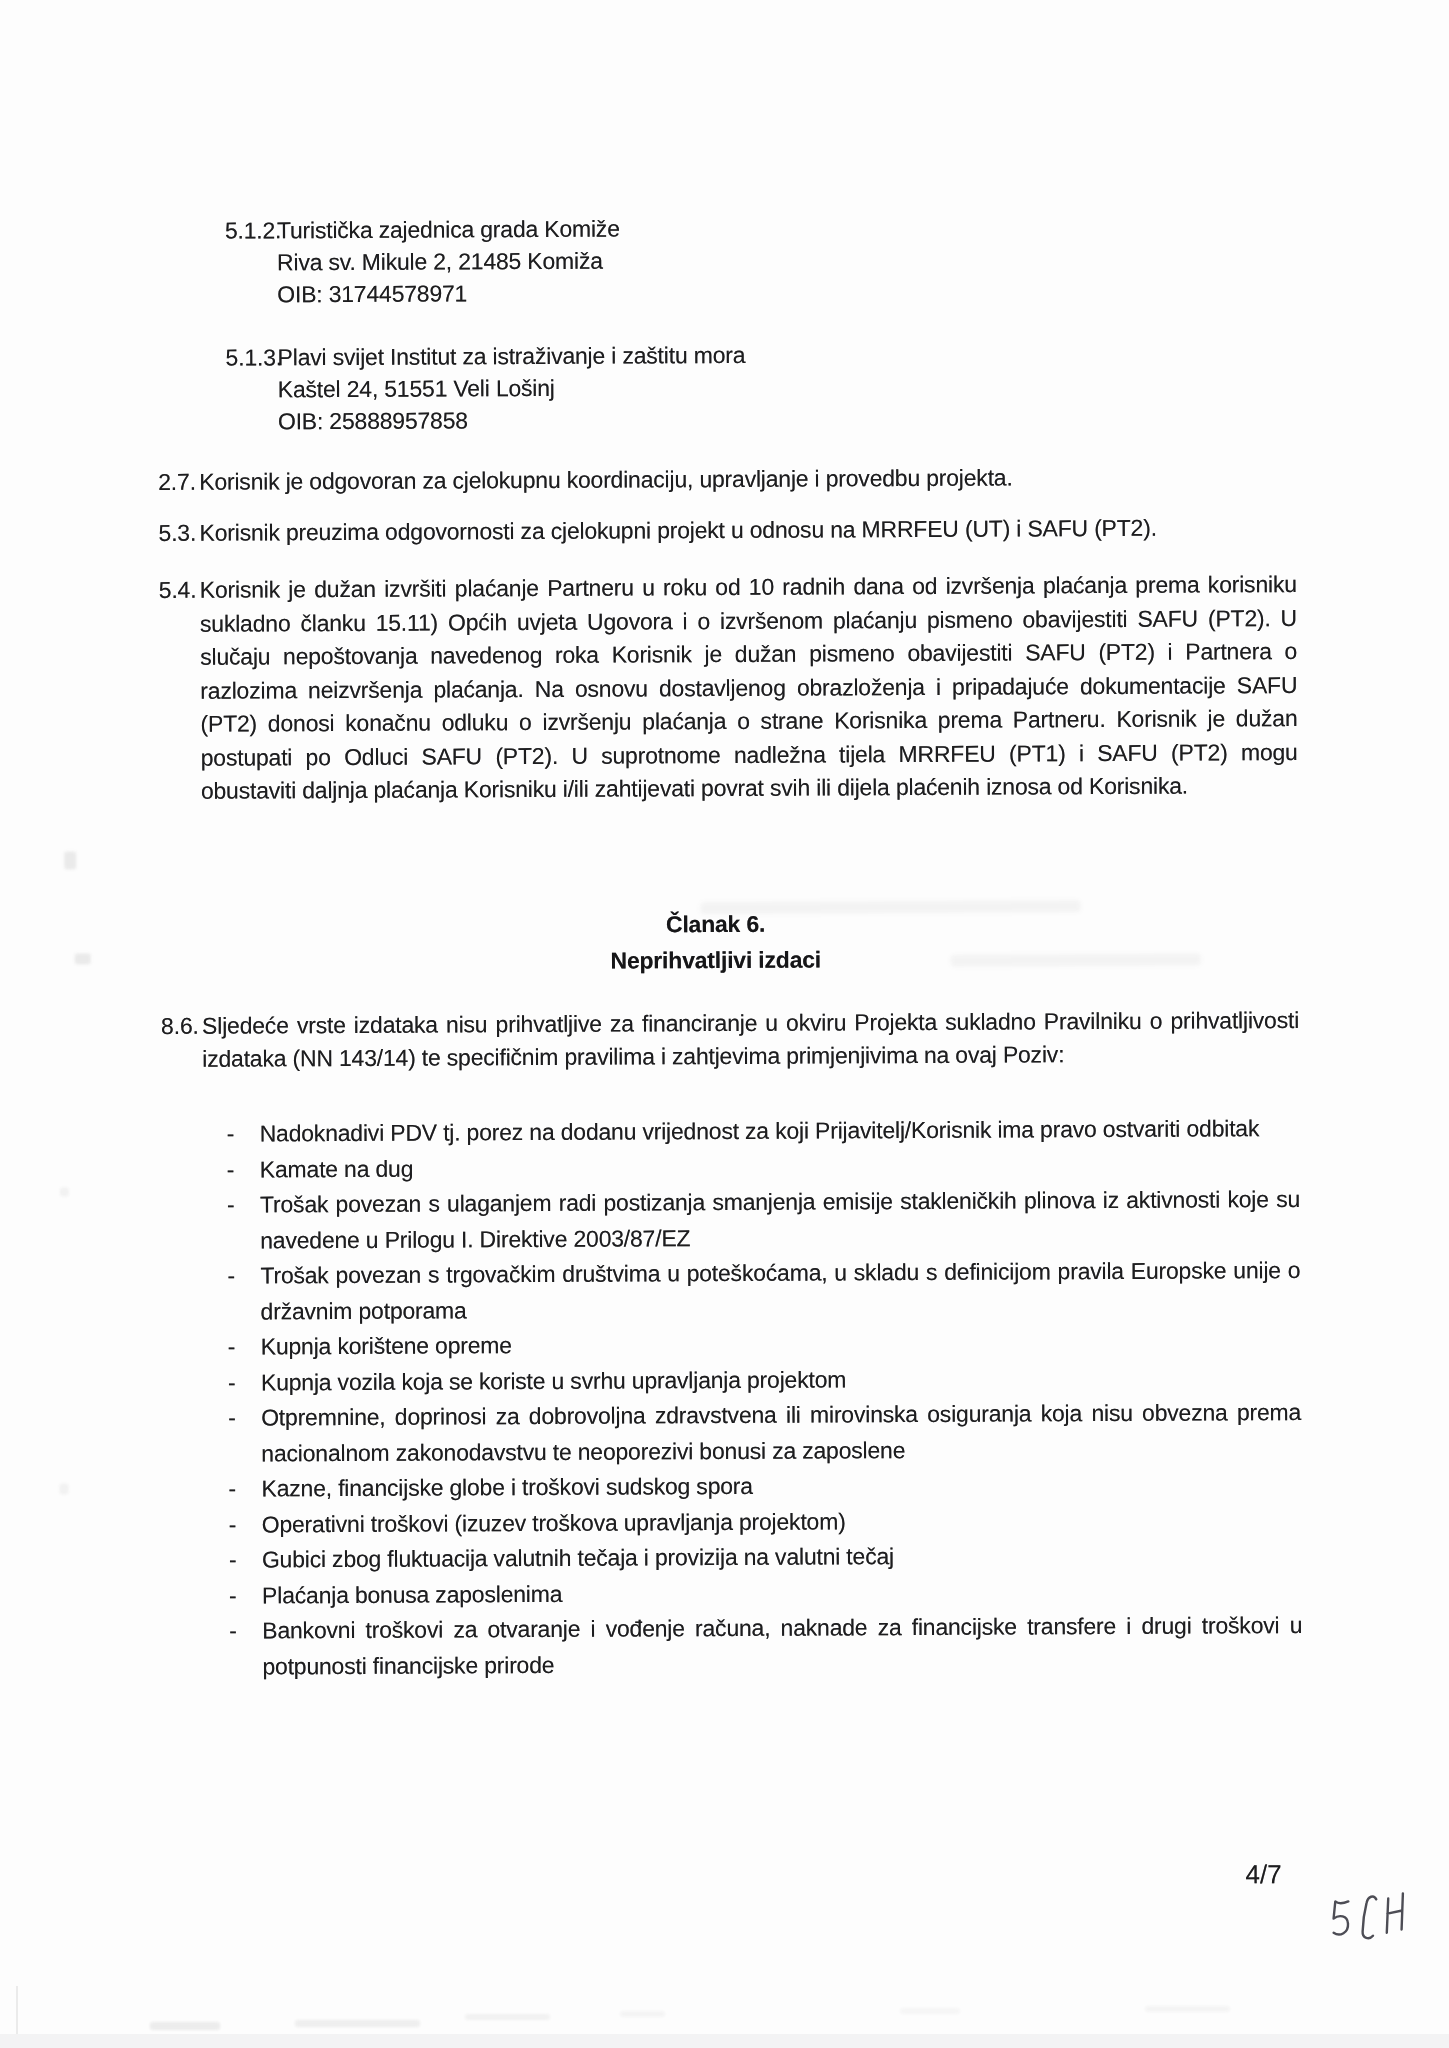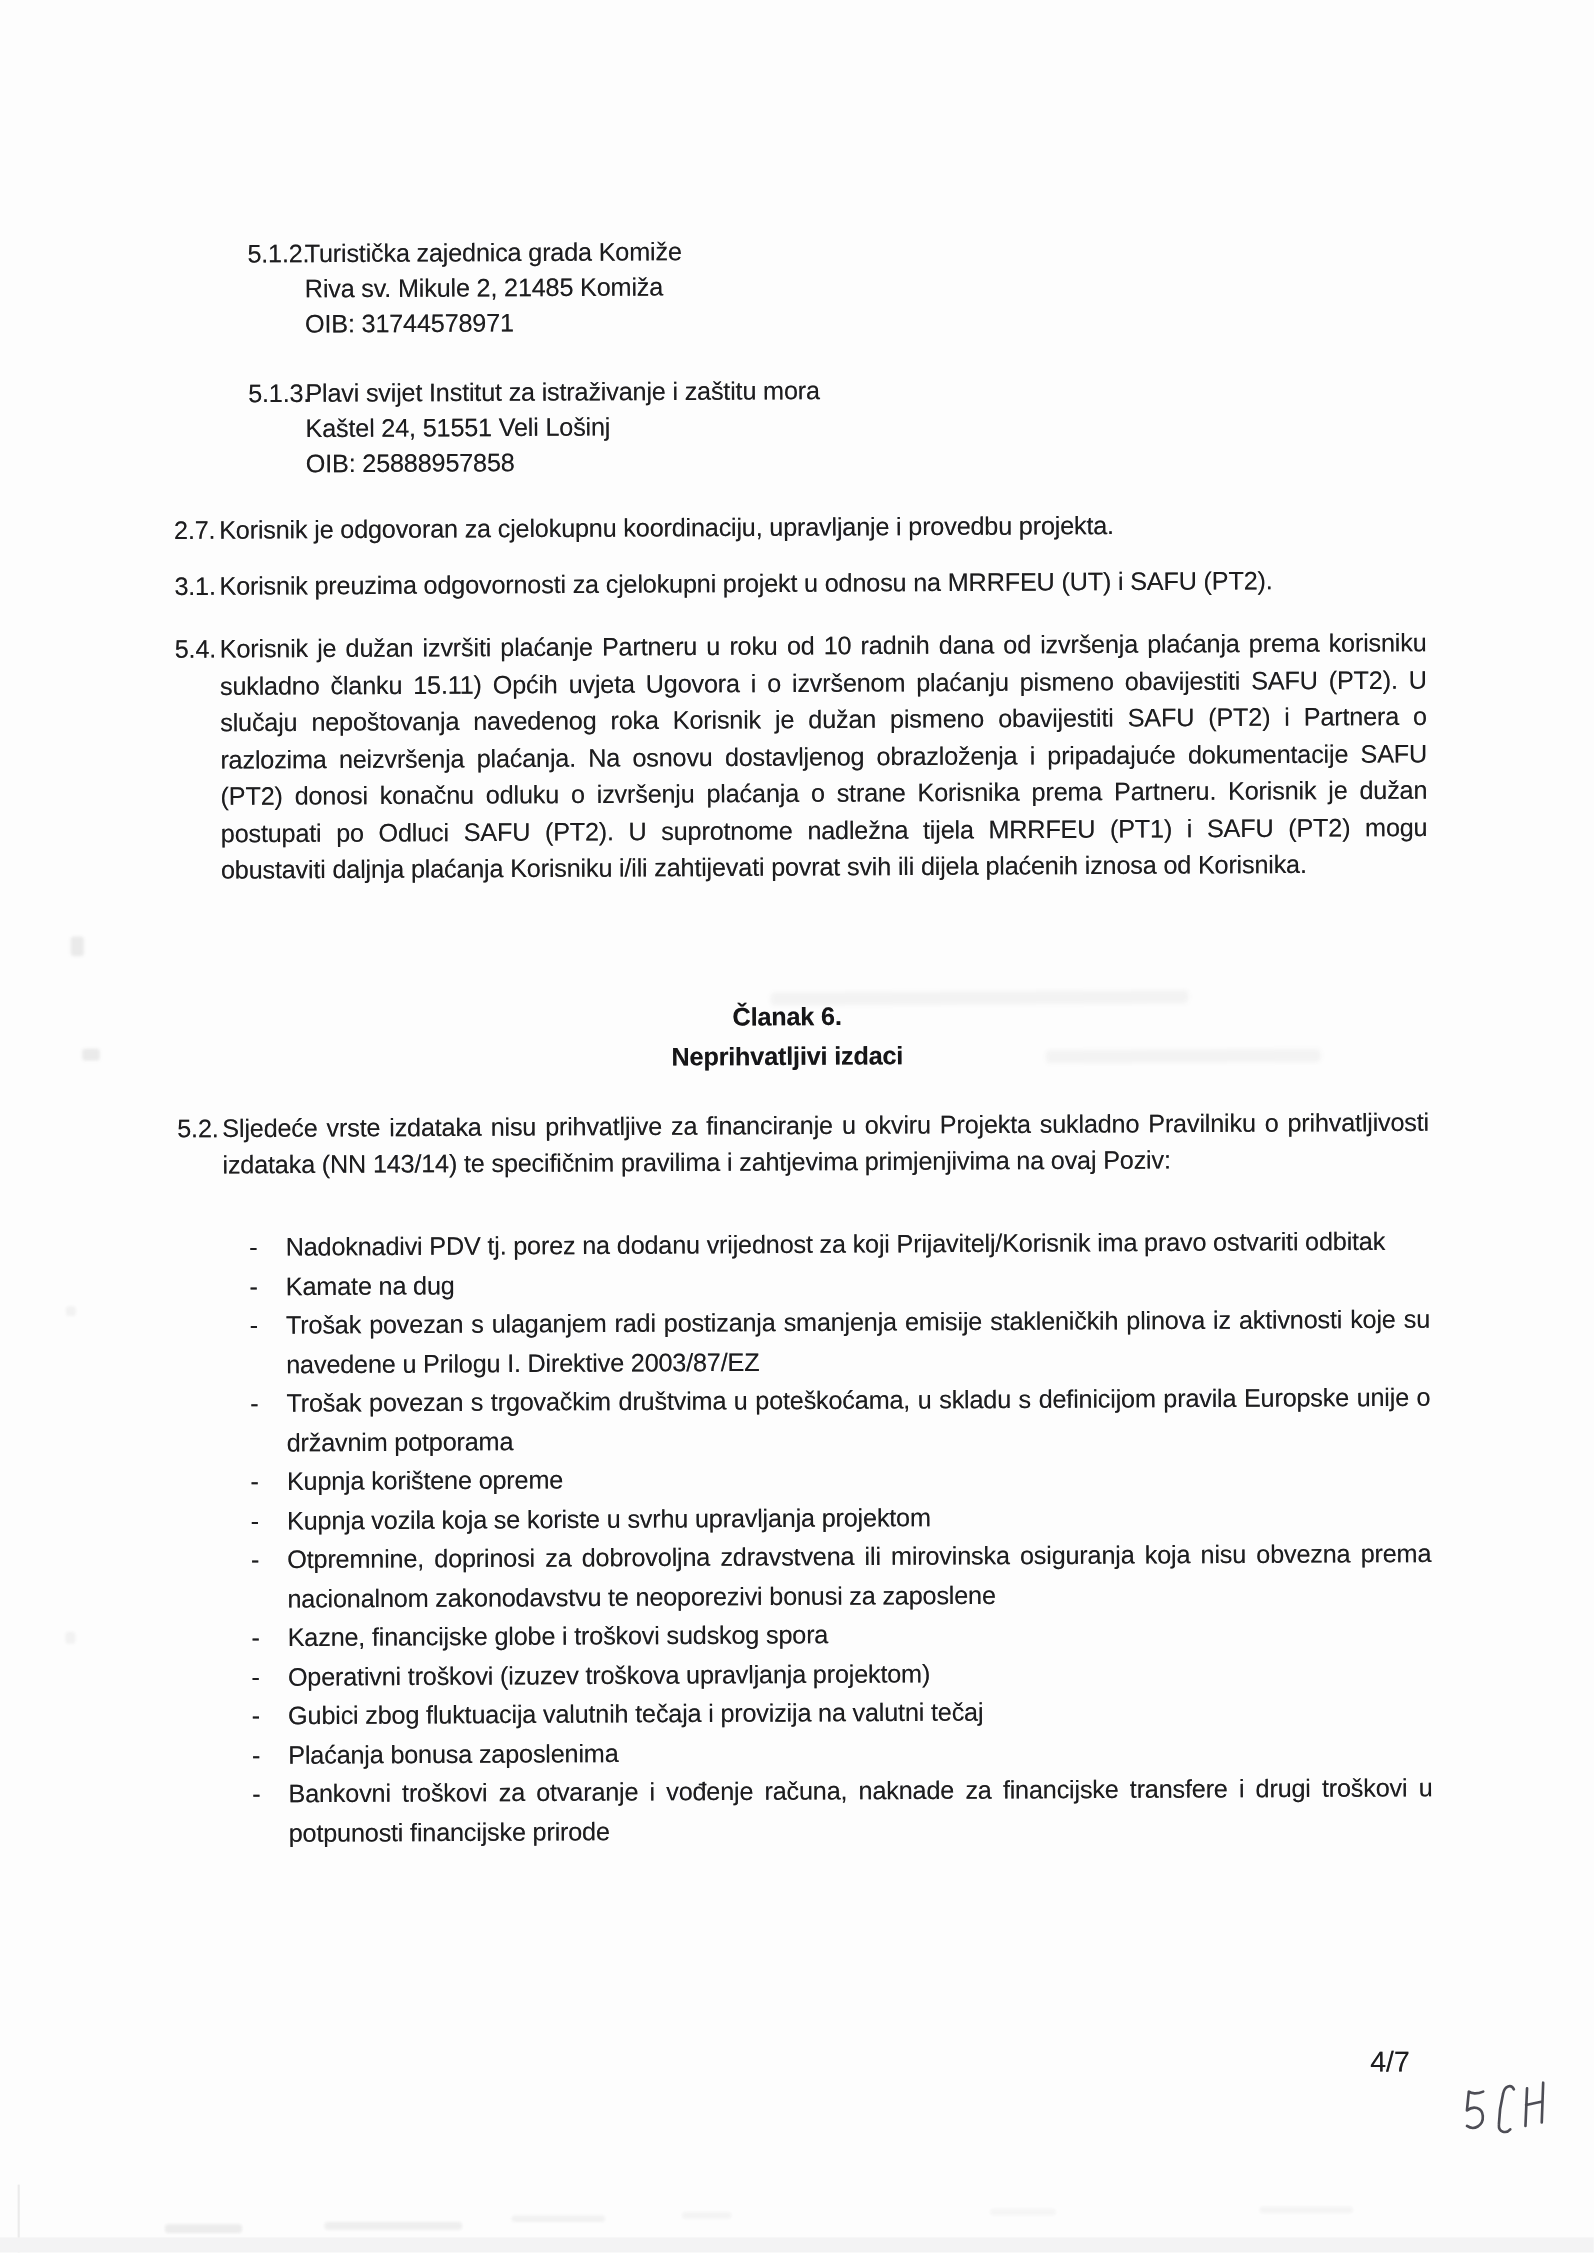--- a/index.html
+++ b/index.html
@@ -118,36 +118,36 @@
       <div class="party-sub">Kaštel 24, 51551 Veli Lošinj</div>
       <div class="party-sub">OIB: 25888957858</div>
     </div>
 
     <div class="clause clause-52 txt">
       <span class="clause-num">2.7.</span>
       <span class="clause-body">Korisnik je odgovoran za cjelokupnu koordinaciju, upravljanje i provedbu projekta.</span>
     </div>
 
     <div class="clause clause-53 txt">
-      <span class="clause-num">3.1.</span>
+      <span class="clause-num">5.3.</span>
       <span class="clause-body">Korisnik preuzima odgovornosti za cjelokupni projekt u odnosu na MRRFEU (UT) i SAFU (PT2).</span>
     </div>
 
     <div class="clause clause-54 txt">
       <span class="clause-num">5.4.</span>
       <span class="clause-body justified">Korisnik je dužan izvršiti plaćanje Partneru u roku od 10 radnih dana od izvršenja plaćanja prema korisniku sukladno članku 15.11) Općih uvjeta Ugovora i o izvršenom plaćanju pismeno obavijestiti SAFU (PT2). U slučaju nepoštovanja navedenog roka Korisnik je dužan pismeno obavijestiti SAFU (PT2) i Partnera o razlozima neizvršenja plaćanja. Na osnovu dostavljenog obrazloženja i pripadajuće dokumentacije SAFU (PT2) donosi konačnu odluku o izvršenju plaćanja o strane Korisnika prema Partneru. Korisnik je dužan postupati po Odluci SAFU (PT2). U suprotnome nadležna tijela MRRFEU (PT1) i SAFU (PT2) mogu obustaviti daljnja plaćanja Korisniku i/ili zahtijevati povrat svih ili dijela plaćenih iznosa od Korisnika.</span>
     </div>
 
     <div class="article-heading txt">
       <div>Članak 6.</div>
       <div>Neprihvatljivi izdaci</div>
     </div>
 
     <div class="clause clause-61 txt">
-      <span class="clause-num">5.2.</span>
+      <span class="clause-num">8.6.</span>
       <span class="clause-body justified">Sljedeće vrste izdataka nisu prihvatljive za financiranje u okviru Projekta sukladno Pravilniku o prihvatljivosti izdataka (NN 143/14) te specifičnim pravilima i zahtjevima primjenjivima na ovaj Poziv:</span>
     </div>
 
     <div class="bullets txt">
       <div class="bullet">
         <span class="bullet-marker">-</span>
         <span class="bullet-text">Nadoknadivi PDV tj. porez na dodanu vrijednost za koji Prijavitelj/Korisnik ima pravo ostvariti odbitak</span>
       </div>
       <div class="bullet">
         <span class="bullet-marker">-</span>

